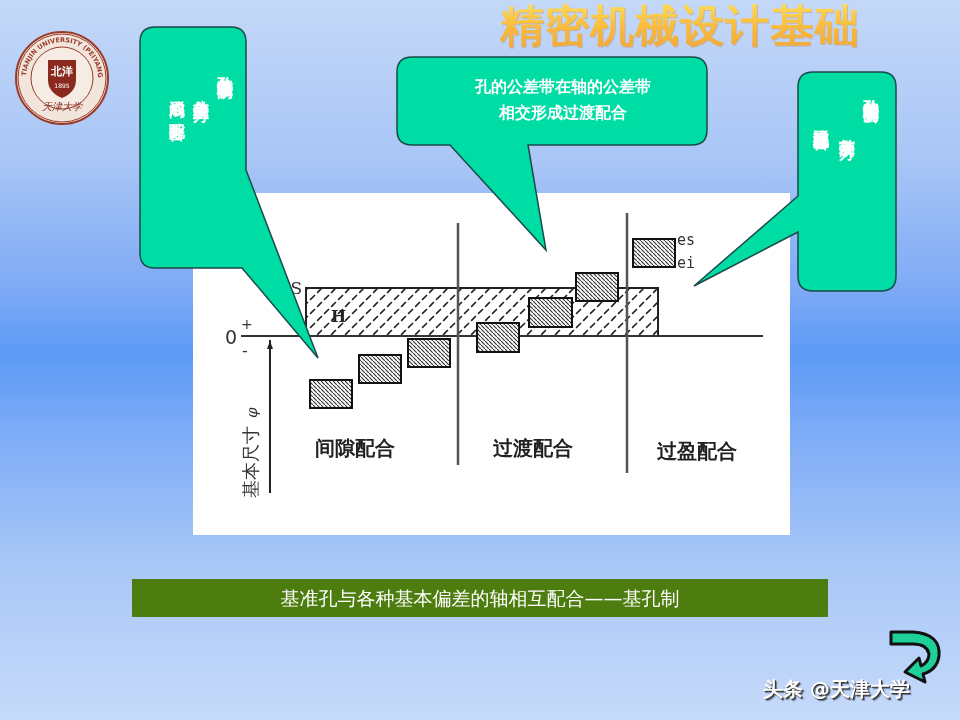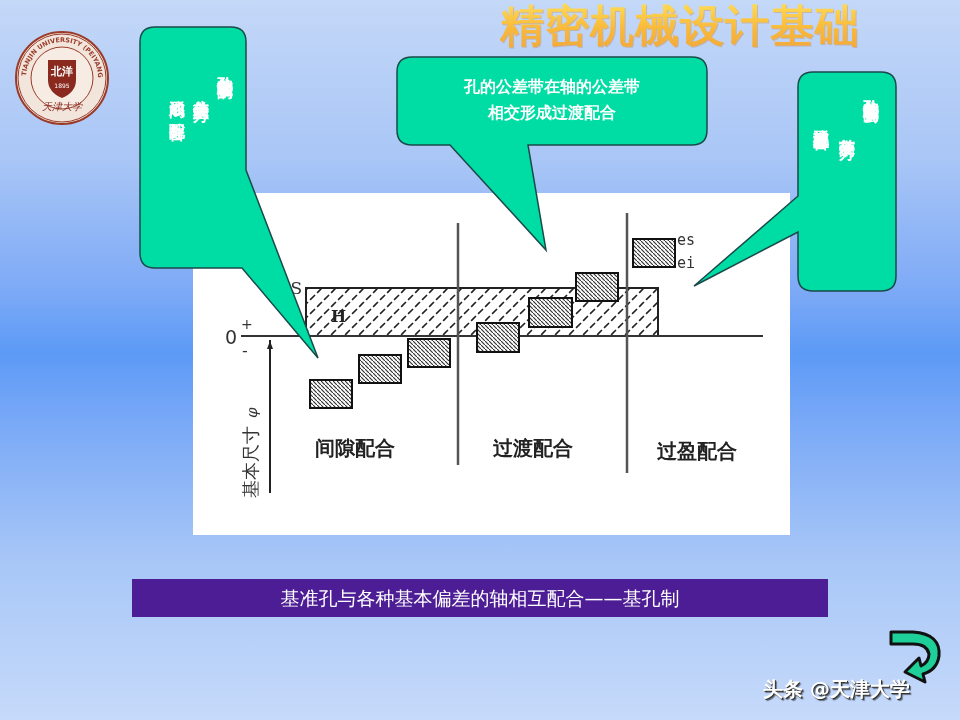--- a/index.html
+++ b/index.html
@@ -29,21 +29,21 @@
     position:absolute; writing-mode:vertical-rl; text-orientation:upright;
     font-size:16px; line-height:22px; letter-spacing:1px;
     color:#ffffff; font-family:"DejaVu Serif", serif; font-weight:bold;
   }
   .hline {
     position:absolute; left:0; width:100%; text-align:center;
     font-size:16px; color:#ffffff; font-family:"DejaVu Serif", serif; font-weight:bold;
   }
   .caption {
     position:absolute; left:132px; top:579px; width:696px; height:38px;
-    background:#4c1d95; color:#ffffff; text-align:center;
+    background:#4d7c0f; color:#ffffff; text-align:center;
     font-family:"DejaVu Sans", sans-serif; font-size:19px; line-height:38px;
   }
   .watermark {
     position:absolute; left:763px; top:676px; font-size:20px; font-weight:bold;
     color:#ffffff; font-family:"DejaVu Sans", sans-serif;
     text-shadow: 1px 1px 0 #333, 2px 2px 1px rgba(0,0,0,0.5);
   }
   .nav-arrow { position:absolute; left:885px; top:626px; width:60px; height:60px; }
   .dlabel { font-family:"DejaVu Sans", sans-serif; font-weight:bold; }
 </style>
@@ -129,21 +129,21 @@
 
   <path d="M 813 72 L 881 72 Q 896 72 896 87 L 896 276 Q 896 291 881 291 L 813 291 Q 798 291 798 276 L 798 232 L 694 286 L 798 196 L 798 87 Q 798 72 813 72 Z" fill="#00dda4" stroke="#1a4a4a" stroke-width="1.5"></path>
 </svg>
 
 <div style="position:absolute;left:140px;top:27px;width:106px;height:241px;">
   <div class="vcol" style="left:74px;top:36px;">孔的公差带在轴的</div>
   <div class="vcol" style="left:50px;top:60px;">公差带的上方</div>
   <div class="vcol" style="left:26px;top:60px;">形成间 隙配合</div>
 </div>
 
-<div style="position:absolute;left:397px;top:57px;width:310px;height:88px;">
+<div style="position:absolute;left:408px;top:57px;width:310px;height:88px;">
   <div class="hline" style="top:20px;">孔的公差带在轴的公差带</div>
   <div class="hline" style="top:46px;text-align:center;">相交形成过渡配合</div>
 </div>
 
 <div style="position:absolute;left:798px;top:72px;width:98px;height:219px;">
   <div class="vcol" style="left:62px;top:14px;">孔的公差带在轴的公</div>
   <div class="vcol" style="left:38px;top:54px;">差带的下方</div>
   <div class="vcol" style="left:12px;top:44px;">形成过盈配合</div>
 </div>
 

